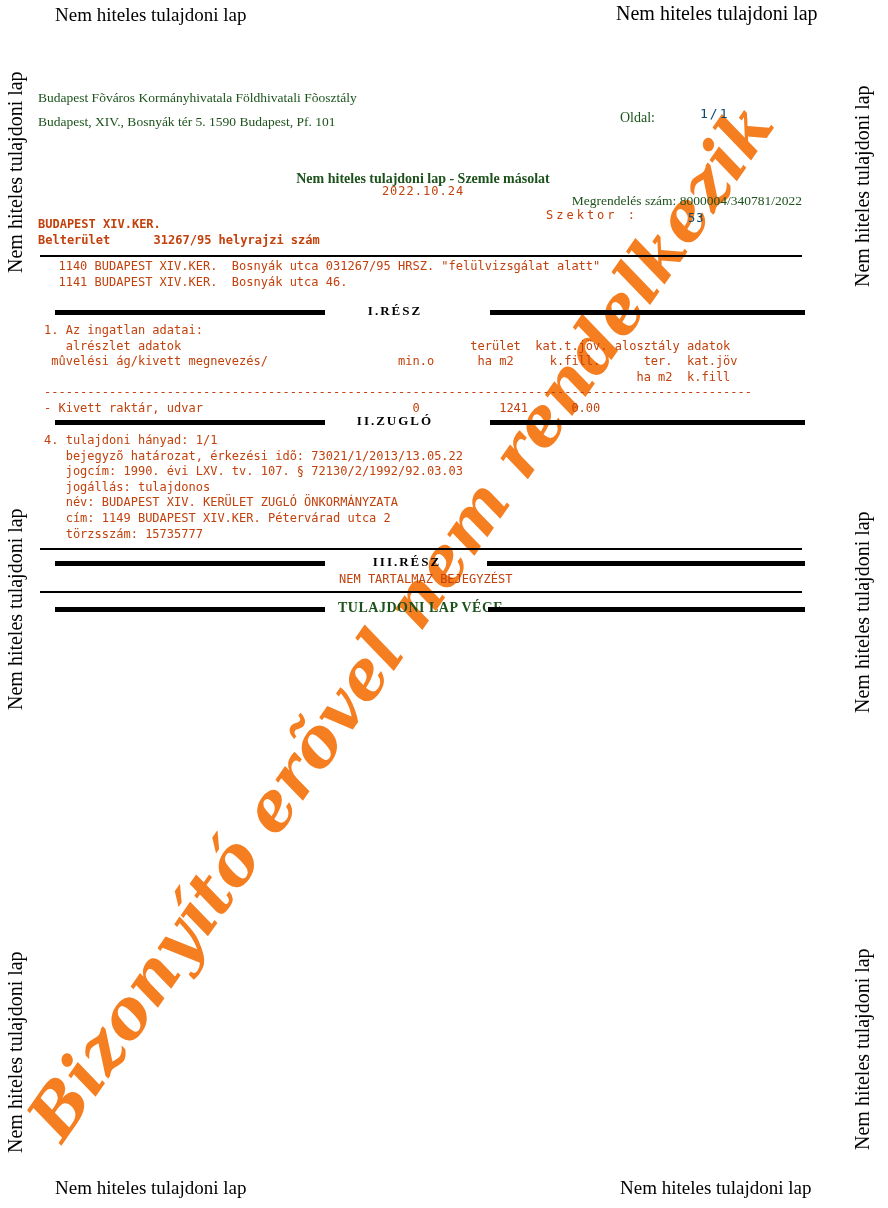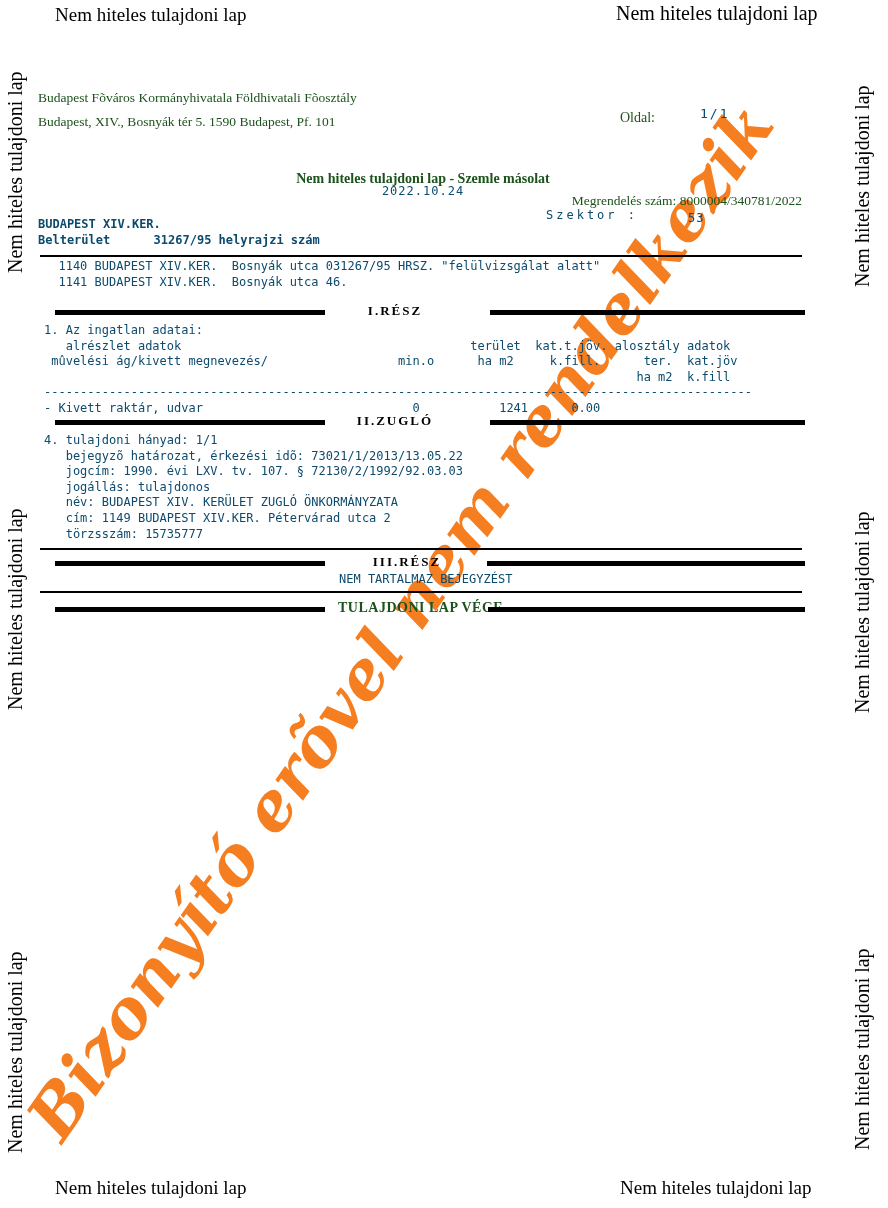--- a/index.html
+++ b/index.html
@@ -17,21 +17,21 @@
     transform-origin:0 0;transform:rotate(-90deg);
   }
   
   .gserif{font-family:"Liberation Serif",serif;color:#1c521c;font-size:13.5px;white-space:nowrap;}
   .office{line-height:24px;}
   .title{font-weight:bold;font-size:14px;}
   .centerwrap{left:44px;width:758px;text-align:center;margin-top:32px;}
   
   pre.mono, .mono{
     font-family:"DejaVu Sans Mono","Liberation Mono",monospace;
-    font-size:12px;color:#0c4a6e;margin:0;white-space:pre;line-height:15.6px;
+    font-size:12px;color:#c2410c;margin:0;white-space:pre;line-height:15.6px;
   }
   .monobold{font-weight:bold;line-height:19.5px;}
   .dark{color:#0c4a6e;}
   .bar{background:#000;height:5px;}
   .thinline{background:#000;height:2px;}
   .seclabel{
     font-family:"Liberation Serif",serif;font-weight:bold;color:#000;font-size:13px;
     letter-spacing:2px;text-align:center;white-space:nowrap;
   }
   .greenlabel{color:#1c521c;font-size:14px;letter-spacing:0.5px;}

